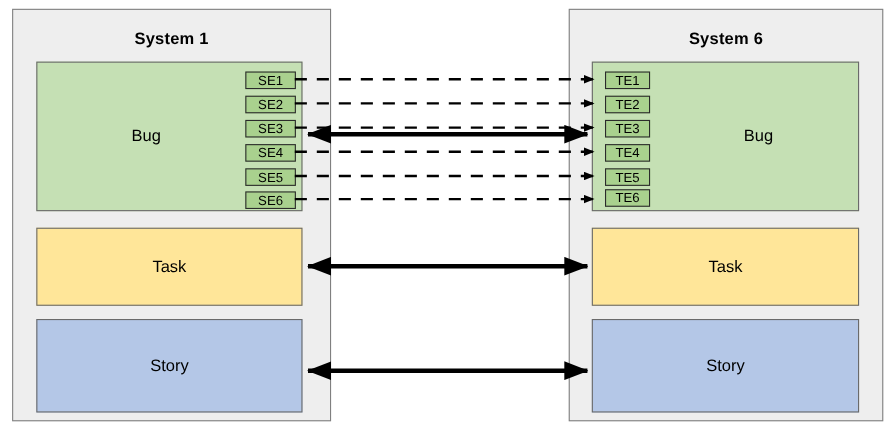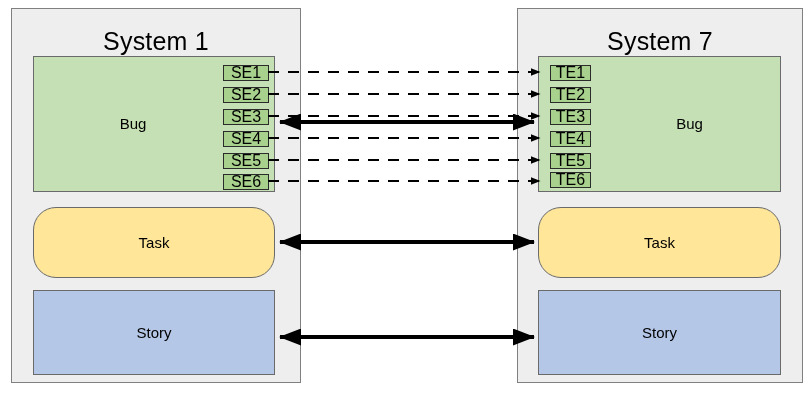--- a/index.html
+++ b/index.html
@@ -30,41 +30,41 @@
     box-sizing: border-box;
   }
   #panel-left  { left: 11px;  top: 8px;  width: 290px; height: 375px; }
   #panel-right { left: 517px; top: 8px;  width: 286px; height: 375px; }
 
   .system-title {
     position: absolute;
     left: 0; right: 0;
     top: 18px;
     text-align: center;
-    font-size: 25px;
-    font-weight: normal;
+    font-size: 15px;
+    font-weight: bold;
     color: #000000;
     letter-spacing: 0.2px;
   }
 
   
   .artifact {
     position: absolute;
     box-sizing: border-box;
     border: 1px solid #6a6a6a;
     display: flex;
     align-items: center;
     justify-content: center;
     text-align: center;
     font-size: 15px;
     color: #000000;
     line-height: 1.28;
   }
   .artifact.bug   { background: #c5e0b4; }
-  .artifact.task  { background: #ffe699; border-radius: 23px; }
+  .artifact.task  { background: #ffe699; }
   .artifact.story { background: #b4c7e7; }
 
   
   #bug-left   { left: 33px; top: 56px;  width: 242px; height: 136px; }
   #task-left  { left: 33px; top: 207px; width: 242px; height: 71px;  }
   #story-left { left: 33px; top: 290px; width: 242px; height: 85px;  }
 
   
   #bug-right   { left: 538px; top: 56px;  width: 243px; height: 136px; }
   #task-right  { left: 538px; top: 207px; width: 243px; height: 71px;  }
@@ -73,21 +73,21 @@
   
   #bug-left .bug-label  { position: absolute; left: 6px; top: 50%; transform: translateY(-50%); width: 186px; }
   #bug-right .bug-label { position: absolute; left: 60px; right: 0; top: 50%; transform: translateY(-50%); }
 
   
   .chip {
     position: absolute;
     box-sizing: border-box;
     background: #a9d18e;
     border: 1.5px solid #2b2b2b;
-    font-size: 16px;
+    font-size: 12px;
     color: #000000;
     display: flex;
     align-items: center;
     justify-content: center;
     line-height: 1;
     height: 16px;
   }
   .chip.left  { left: 189px; width: 46px; }
   .chip.right { left: 11px;  width: 41px; }
 
@@ -103,21 +103,21 @@
 </head>
 <body>
 
 <div id="canvas">
 
   <div class="system-panel" id="panel-left">
     <div class="system-title">System 1</div>
   </div>
 
   <div class="system-panel" id="panel-right">
-    <div class="system-title">System 7</div>
+    <div class="system-title">System 6</div>
   </div>
 
   <div class="artifact bug" id="bug-left">
     <div class="bug-label">
       <div>Bug</div>
     </div>
 
     <div class="chip left" style="top:8px">SE1</div>
     <div class="chip left" style="top:30px">SE2</div>
     <div class="chip left" style="top:52px">SE3</div>

